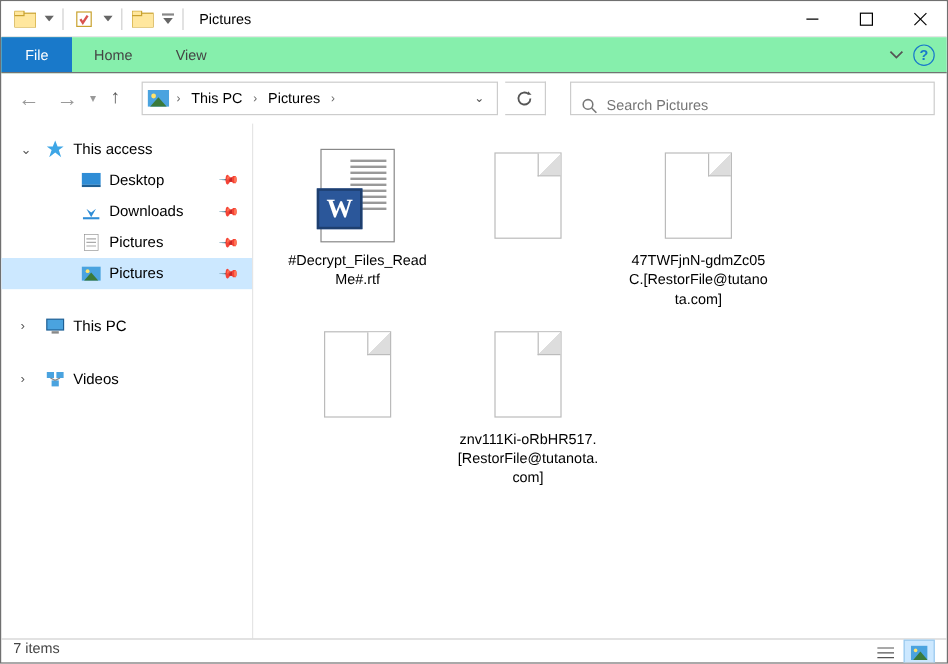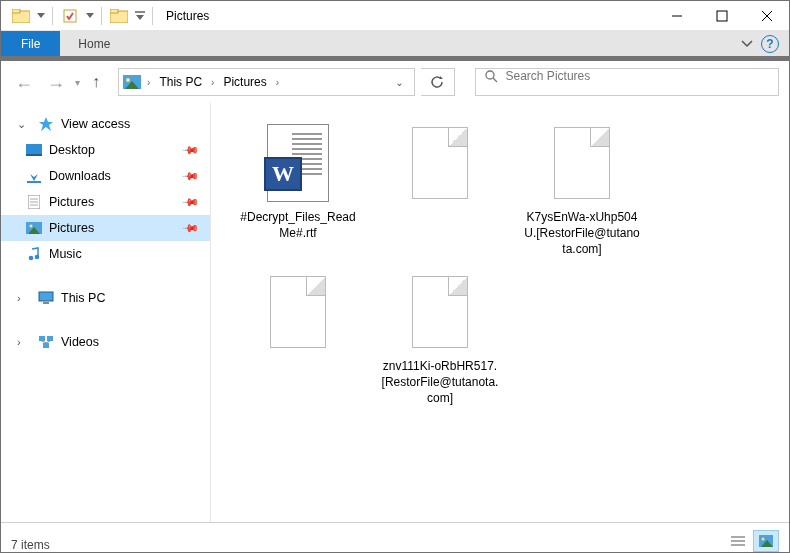--- a/index.html
+++ b/index.html
@@ -8,50 +8,50 @@
 
 .titlebar { height: 30px; display: flex; align-items: center; background: #fff; border-bottom: 1px solid #e5e5e5; }
 .titlebar .qat { display: flex; align-items: center; padding-left: 8px; gap: 2px; }
 .qat-item { width: 24px; height: 24px; display: flex; align-items: center; justify-content: center; position: relative; }
 .qat-sep { width: 1px; height: 18px; background: #d0d0d0; margin: 0 3px; }
 .title-text { margin-left: 10px; font-size: 12px; color: #000; }
 .win-controls { margin-left: auto; display: flex; }
 .win-btn { width: 45px; height: 30px; display: flex; align-items: center; justify-content: center; }
 
 
-.ribbon { height: 30px; display: flex; align-items: stretch; border-bottom: 5px solid #737373; background: #e5e5e5; }
+.ribbon { height: 30px; display: flex; align-items: stretch; border-bottom: 1px solid #737373; background: #86efac; }
 .file-tab { background: #1979ca; color: #fff; padding: 0 20px; display: flex; align-items: center; font-size: 12px; }
 .rtab { padding: 0 18px; display: flex; align-items: center; font-size: 12px; color: #444; }
 .ribbon-spacer { flex: 1; }
 .ribbon-right { display: flex; align-items: center; padding-right: 10px; gap: 8px; }
 .help-circle { width: 18px; height: 18px; border: 1.5px solid #1979ca; border-radius: 50%; color: #1979ca; display: flex; align-items: center; justify-content: center; font-size: 12px; font-weight: bold; }
 
 
 .navrow { height: 42px; display: flex; align-items: center; padding: 0 10px; gap: 6px; }
 .nav-arrow { color: #999; font-size: 18px; padding: 0 4px; }
 .up-arrow { color: #555; font-size: 16px; padding: 0 6px; }
 .addr { flex: 1; height: 28px; border: 1px solid #ccc; display: flex; align-items: center; padding: 0 4px; gap: 4px; max-width: 330px; margin-left: 6px; }
 .addr .folder-ico { width: 18px; height: 14px; display:flex; align-items:center; justify-content:center; }
 .addr .crumb { font-size: 12px; color: #000; padding: 0 3px; }
 .addr .ch { color: #666; font-size: 10px; padding: 0 2px; }
 .addr-drop { margin-left: auto; padding: 0 6px; color: #555; font-size: 10px; }
 .refresh { width: 34px; height: 28px; border: 1px solid #ccc; border-left: none; display: flex; align-items: center; justify-content: center; color: #555; }
-.search { flex: 1; height: 28px; border: 1px solid #ccc; display: flex; align-items: flex-start; padding: 0 8px; gap: 8px; margin-left: 14px; }
+.search { flex: 1; height: 28px; border: 1px solid #ccc; display: flex; align-items: flex-end; padding: 0 8px; gap: 8px; margin-left: 14px; }
 .search input { border: none; outline: none; font-size: 12px; flex: 1; color: #666; }
 .search-ico { color: #666; font-size: 13px; }
 
 
 .body { flex: 1; display: flex; min-height: 0; }
 
 
 .sidebar { width: 210px; border-right: 1px solid #e5e5e5; padding-top: 8px; overflow: hidden; }
 .side-item { display: flex; align-items: center; height: 26px; font-size: 12.5px; color: #000; padding-left: 20px; gap: 6px; position: relative; }
 .side-item.root { font-weight: normal; padding-left: 36px; }
 .side-item .chev { position: absolute; left: 16px; font-size: 11px; color: #555; }
-.side-item.child { padding-left: 24px; }
+.side-item.child { padding-left: 66px; }
 .side-item.selected { background: #cce8ff; }
 .side-item .pin { margin-left: auto; margin-right: 12px; color: #888; font-size: 11px; transform: rotate(45deg); }
 .side-group { margin-bottom: 18px; }
 .ico { width: 18px; display: flex; align-items: center; justify-content: center; }
 
 
 .content { flex: 1; padding: 16px 10px 0 28px; overflow: auto; }
 .files { display: flex; flex-wrap: wrap; gap: 10px 24px; align-content: flex-start; }
 .file { width: 118px; display: flex; flex-direction: column; align-items: center; text-align: center; }
 .file-icon { width: 72px; height: 88px; display: flex; align-items: center; justify-content: center; }
@@ -61,21 +61,21 @@
 .blank-page { width: 56px; height: 72px; background: #fff; border: 1px solid #bbb; position: relative; }
 .blank-page::before { content: ""; position: absolute; top: 0; right: 0; width: 18px; height: 18px; background: linear-gradient(135deg, #fff 0 50%, #ddd 50% 100%); border-left: 1px solid #bbb; border-bottom: 1px solid #bbb; }
 
 
 .rtf-page { width: 62px; height: 78px; background: #fff; border: 1px solid #888; position: relative; padding: 6px 6px 6px 6px; }
 .rtf-lines { position: absolute; top: 8px; right: 6px; width: 30px; }
 .rtf-lines div { height: 2px; background: #999; margin-bottom: 3px; }
 .w-badge { position: absolute; bottom: 10px; left: -4px; width: 38px; height: 34px; background: #2b579a; display:flex; align-items:center; justify-content:center; color:#fff; font-weight:bold; font-size:22px; font-family: Georgia, serif; border: 2px solid #1e3f6f; }
 
 
-.statusbar { height: 30px; border-top: 1px solid #d0d0d0; display: flex; align-items: flex-end; padding: 0 10px; font-size: 12px; color: #444; }
+.statusbar { height: 20px; border-top: 1px solid #d0d0d0; display: flex; align-items: flex-start; padding: 0 10px; font-size: 12px; color: #444; }
 .statusbar .spacer { flex: 1; }
 .view-btn { width: 26px; height: 22px; border: 1px solid transparent; display: flex; align-items: center; justify-content: center; margin-left: 2px; }
 .view-btn.active { background: #cce8ff; border-color: #99c9ee; }
 
 
 svg { display: block; }
 </style>
 </head>
 <body>
 
@@ -136,20 +136,21 @@
           <line x1="1" y1="1" x2="11" y2="11" stroke="#000"></line>
           <line x1="11" y1="1" x2="1" y2="11" stroke="#000"></line>
         </svg>
     </div>
   </div>
 </div>
 
 <div class="ribbon">
   <div class="file-tab">File</div>
   <div class="rtab">Home</div>
+  <div class="rtab">View</div>
   <div class="ribbon-spacer"></div>
   <div class="ribbon-right">
     <span>
       <svg width="12" height="8">
           <polyline points="1,1 6,6 11,1" fill="none" stroke="#555" stroke-width="1.5"></polyline>
         </svg>
     </span>
     <span class="help-circle">?</span>
   </div>
 </div>
@@ -194,21 +195,21 @@
 <div class="body">
   <div class="sidebar">
     <div class="side-group">
       <div class="side-item root">
         <span class="chev">⌄</span>
         <span class="ico">
           <svg width="16" height="16" viewBox="0 0 16 16">
               <polygon points="8,1 10,6 15,6 11,9 13,15 8,11 3,15 5,9 1,6 6,6" fill="#3ea6e6"></polygon>
             </svg>
         </span>
-        <span>View access</span>
+        <span>This access</span>
       </div>
       <div class="side-item child">
         <span class="ico">
             <svg width="16" height="12">
               <rect width="16" height="10" fill="#2f8dd6"></rect>
               <rect y="10" width="16" height="2" fill="#1e5f94"></rect>
             </svg>
           </span>
         <span>Desktop</span>
         <span class="pin">📌</span>
@@ -238,30 +239,20 @@
       <div class="side-item child selected">
         <span class="ico">
             <svg width="16" height="12">
               <rect width="16" height="12" fill="#4aa3df"></rect>
               <circle cx="5" cy="4" r="1.6" fill="#ffe36b"></circle>
               <polygon points="2,12 8,5 14,12" fill="#3a7a3a"></polygon>
             </svg>
           </span>
         <span>Pictures</span>
         <span class="pin">📌</span>
-      </div>
-      <div class="side-item child">
-        <span class="ico">
-            <svg width="12" height="14">
-              <path d="M4 2 L10 1 L10 10" stroke="#2f8dd6" stroke-width="1.5" fill="none"></path>
-              <circle cx="3" cy="11" r="2.3" fill="#2f8dd6"></circle>
-              <circle cx="9" cy="10" r="2.3" fill="#2f8dd6"></circle>
-            </svg>
-          </span>
-        <span>Music</span>
       </div>
     </div>
     <div class="side-group">
       <div class="side-item root">
         <span class="chev">›</span>
         <span class="ico">
             <svg width="16" height="14">
               <rect x="1" y="1" width="14" height="9" fill="#4aa3df" stroke="#1e5f94"></rect>
               <rect x="5" y="11" width="6" height="2" fill="#888"></rect>
             </svg>
@@ -309,21 +300,21 @@
         </div>
         <div class="file">
           <div class="file-icon">
             <div class="blank-page"></div>
           </div>
         </div>
         <div class="file">
           <div class="file-icon">
             <div class="blank-page"></div>
           </div>
-          <div class="file-label">K7ysEnWa-xUhp504U.[RestorFile@tutanota.com]</div>
+          <div class="file-label">47TWFjnN-gdmZc05C.[RestorFile@tutanota.com]</div>
         </div>
         <div class="file">
           <div class="file-icon">
             <div class="blank-page"></div>
           </div>
         </div>
         <div class="file">
           <div class="file-icon">
             <div class="blank-page"></div>
           </div>

